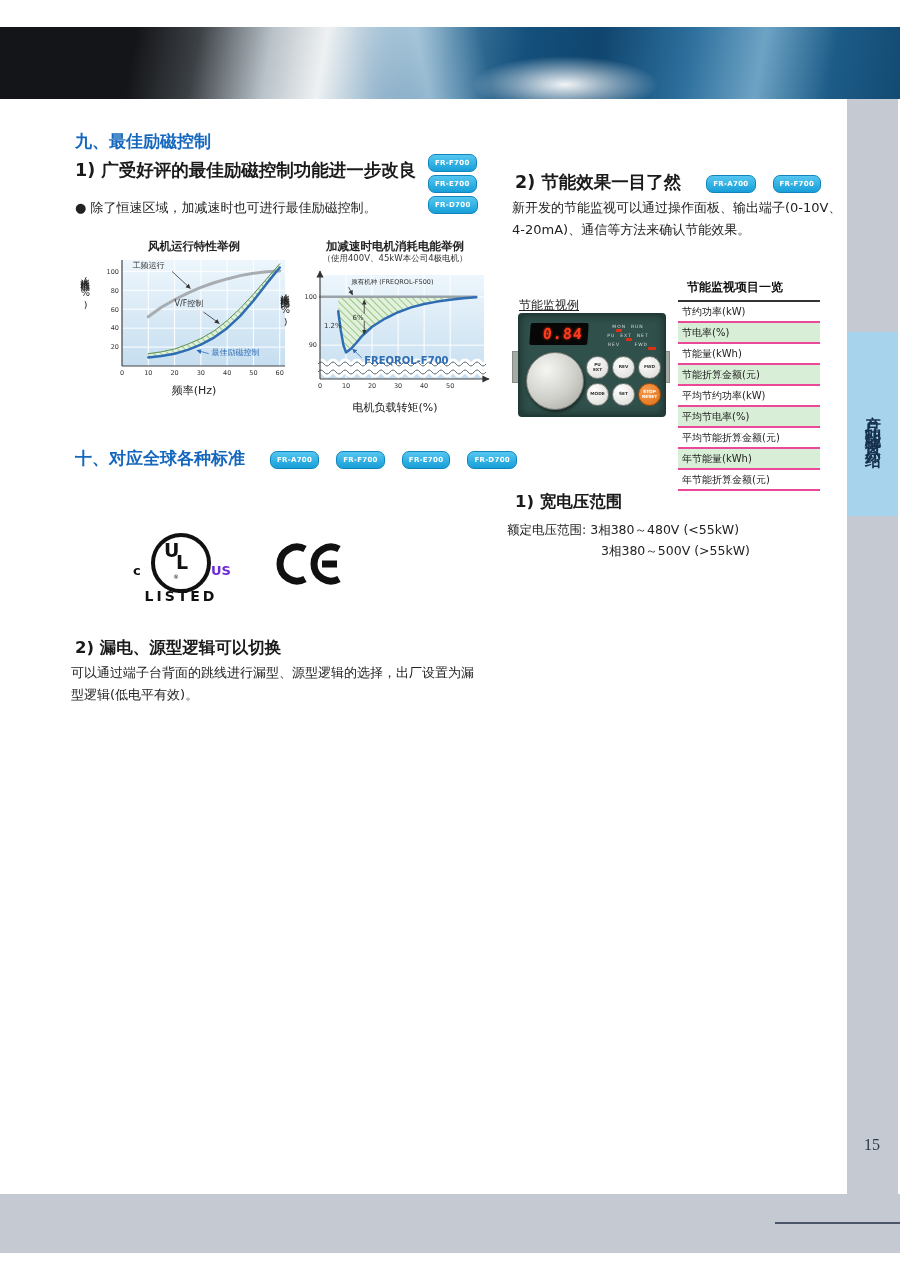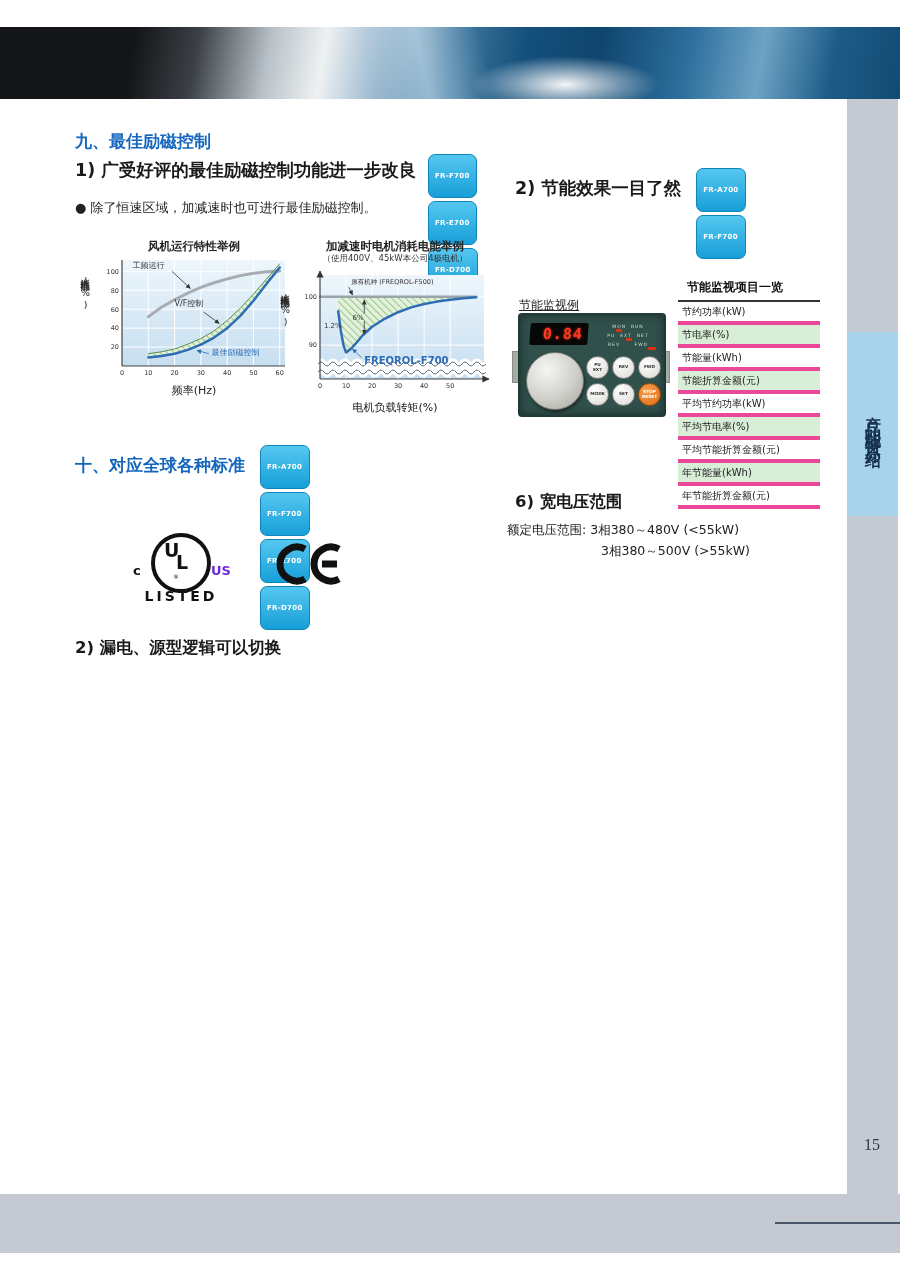--- a/index.html
+++ b/index.html
@@ -18,37 +18,37 @@
     letter-spacing:5px;color:#16324f;}
   .bottom-band{position:absolute;left:0;top:1194px;width:900px;height:59px;background:#c5cad2;}
   .page-number{position:absolute;left:852px;top:1136px;width:40px;text-align:center;
     font-family:"Liberation Serif","DejaVu Serif",serif;font-size:16px;color:#2e3847;}
   .page-number-line{position:absolute;left:775px;top:1222px;width:125px;border-top:2px solid #4a5668;}
   
   .sec-title{position:absolute;font-size:17px;font-weight:700;color:#1567bd;white-space:nowrap;}
   .h1{position:absolute;font-size:17.5px;font-weight:700;color:#1a1a1a;white-space:nowrap;}
   .h2{position:absolute;font-size:16.5px;font-weight:700;color:#1a1a1a;white-space:nowrap;}
   .body-text{position:absolute;font-size:13px;line-height:1.7;color:#222;}
-  .badge-row{display:inline-flex;gap:3px;margin-left:15px;transform:translateY(-2px);flex-direction:column;}
+  .badge-row{display:inline-flex;gap:17px;margin-left:25px;transform:translateY(-2px);}
   .badge-stack{position:absolute;display:flex;flex-direction:column;gap:3px;align-items:flex-start;}
   .badge{background:linear-gradient(#55c7f0,#179fd8);border:1px solid #0f85bb;color:#fff;
-    font-size:7px;font-weight:700;padding:17px 6px;border-radius:7px;letter-spacing:.3px;white-space:nowrap;}
+    font-size:7px;font-weight:700;padding:4px 6px;border-radius:7px;letter-spacing:.3px;white-space:nowrap;}
   
   .chartbox{position:absolute;}
   .chart-title{text-align:center;font-size:11.5px;font-weight:600;color:#222;}
   .chart-sub{text-align:center;font-size:8.5px;color:#333;margin-top:-1px;}
   .chart-xlabel{text-align:center;font-size:11px;color:#222;margin-top:-2px;}
   .chart-ylabel{position:absolute;writing-mode:vertical-rl;text-orientation:upright;
     font-size:9.5px;color:#222;letter-spacing:1px;}
   .chartbox svg{display:block;}
   
   .etable{position:absolute;width:142px;}
   .etable-title{font-size:12px;font-weight:700;color:#111;margin-bottom:4px;margin-left:9px;}
   .etable-list{border-top:2px solid #333;}
-  .etable-list .row{font-size:10px;color:#222;padding:2.5px 4px;border-bottom:4px solid #ec4899;white-space:nowrap;}
+  .etable-list .row{font-size:10px;color:#222;padding:2.5px 4px;border-bottom:2px solid #ec4899;white-space:nowrap;}
   .etable-list .row:nth-child(even){background:#d9eed7;}
   
   .monitor-label{position:absolute;font-size:12px;color:#222;text-decoration:underline;}
   .monitor{position:absolute;width:148px;height:100px;}
   .monitor .clip{position:absolute;width:7px;height:30px;top:38px;background:#a7aba6;border:1px solid #878b86;}
   .monitor .body{position:absolute;left:2px;top:0;width:144px;height:100px;background:#30504b;
     border:2px solid #1f3a37;border-radius:4px;box-shadow:inset 0 0 8px rgba(0,0,0,.45);}
   .monitor .display{position:absolute;left:10px;top:8px;width:58px;height:22px;background:#070707;border-radius:2px;
     color:#ff3b1f;font-family:"DejaVu Sans Mono","Liberation Mono",monospace;font-weight:700;font-size:15px;
     text-align:right;line-height:22px;padding-right:5px;box-sizing:border-box;letter-spacing:1px;
@@ -205,20 +205,21 @@
       </svg>
     <div class="chart-xlabel" style="margin-left:12px;width:202px;">电机负载转矩(%)</div>
   </div>
 
   <div class="h1" style="left:515px;top:170px;">
     <span>2) 节能效果一目了然</span><span class="badge-row">
         <div class="badge">FR-A700</div>
         <div class="badge">FR-F700</div>
       </span>
   </div>
+  <div class="body-text" style="left:512px;top:197px;width:334px;">新开发的节能监视可以通过操作面板、输出端子(0-10V、4-20mA)、通信等方法来确认节能效果。</div>
 
   <div class="monitor-label" style="left:519px;top:297px;">节能监视例</div>
 
   <div class="monitor" style="left:516px;top:313px;">
     <div class="clip" style="left:-4px;"></div>
     <div class="clip" style="left:145px;"></div>
     <div class="body">
       <div class="display">0.84</div>
       <div class="inds">
           <div>MON  RUN</div>
@@ -276,19 +277,20 @@
     <span class="ul-us">US</span>
     <div class="ul-listed">LISTED</div>
   </div>
 
   <svg class="ce-mark" style="left:274px;top:541px;" width="84" height="46" viewBox="0 0 84 44" aria-label="CE">
     <path d="M31 7 A17 17 0 1 0 31 37" fill="none" stroke="#111" stroke-width="7"></path>
     <path d="M65 7 A17 17 0 1 0 65 37" fill="none" stroke="#111" stroke-width="7"></path>
     <path d="M48 22 h15" fill="none" stroke="#111" stroke-width="7"></path>
   </svg>
 
-  <div class="h2" style="left:515px;top:491px;">6) 宽电压范围</div>
+  <div class="h2" style="left:515px;top:491px;">1) 宽电压范围</div>
   <div class="body-text" style="left:507px;top:519px;font-size:12.5px;white-space:nowrap;">额定电压范围: 3相380～480V (&lt;55kW)</div>
   <div class="body-text" style="left:601px;top:540px;font-size:12.5px;white-space:nowrap;">3相380～500V (&gt;55kW)</div>
 
   <div class="h2" style="left:75px;top:637px;">2) 漏电、源型逻辑可以切换</div>
+  <div class="body-text" style="left:71px;top:662px;width:412px;">可以通过端子台背面的跳线进行漏型、源型逻辑的选择，出厂设置为漏型逻辑(低电平有效)。</div>
 
 </div>
 
 </body></html>

